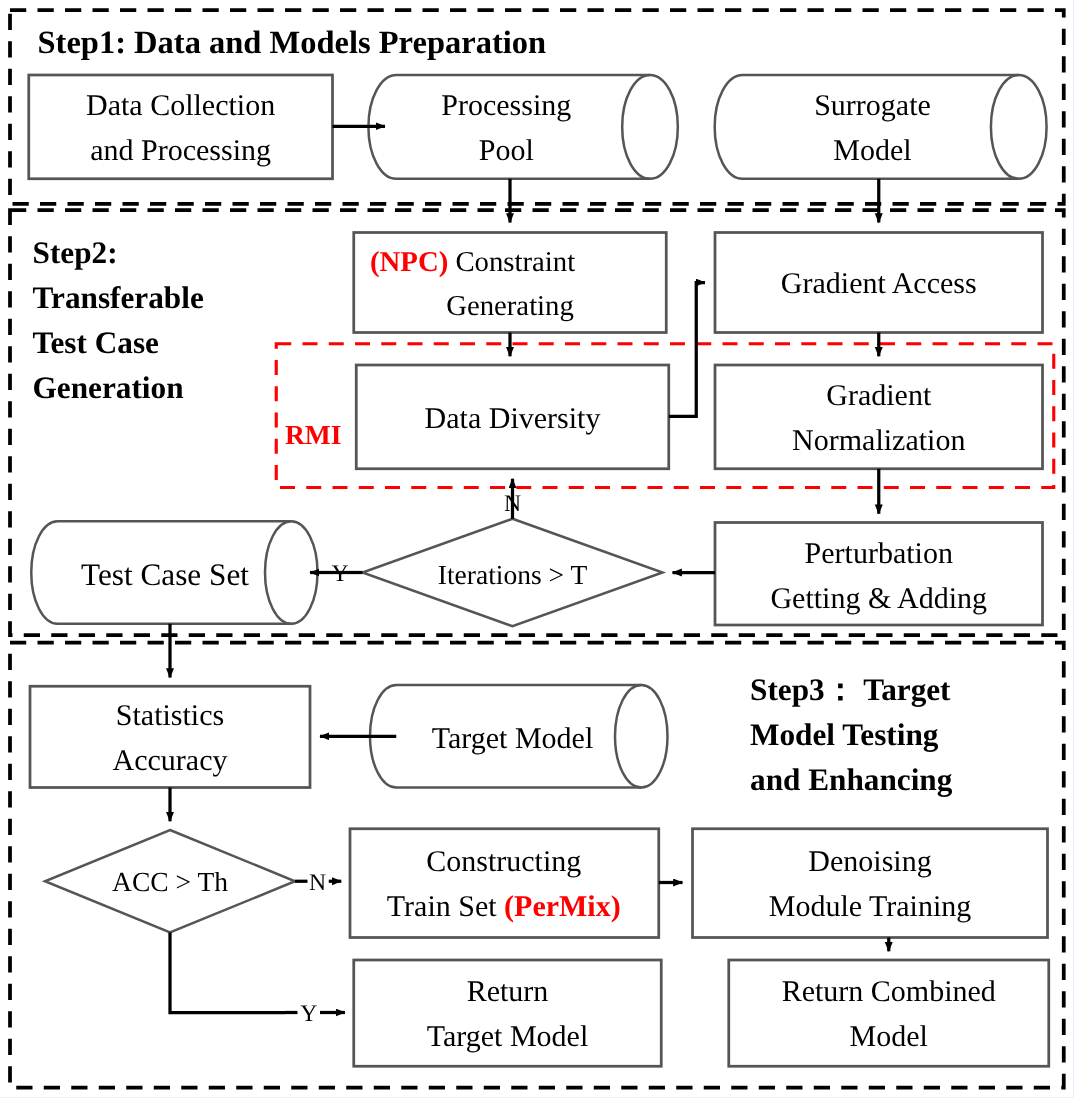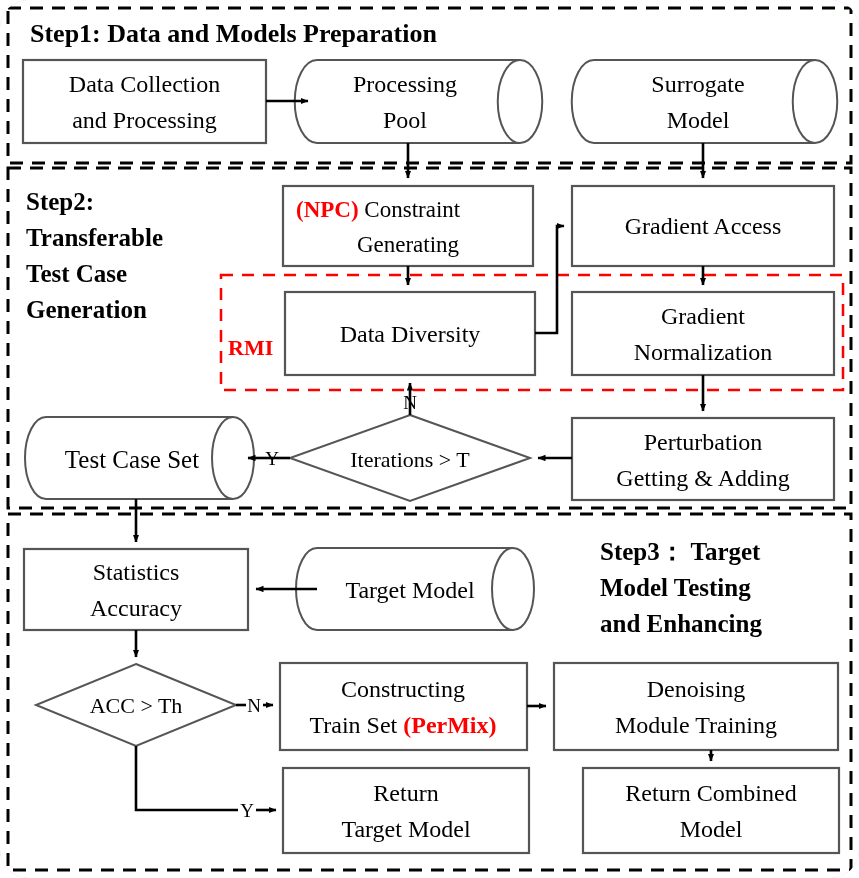--- a/index.html
+++ b/index.html
@@ -1,17 +1,17 @@
 <!DOCTYPE html>
 <html><head>
 <meta charset="utf-8">
 <style>
   html,body{margin:0;padding:0;background:#ffffff;}
   body{width:859px;height:878px;font-family:"Liberation Serif",serif;}
-  #canvas{position:relative;width:859px;height:878px;overflow:hidden;background:#f0abfc;border-radius:28px;}
+  #canvas{position:relative;width:859px;height:878px;overflow:hidden;background:#f0abfc;}
   svg{display:block;}
   .txt{font-family:"Liberation Serif",serif;fill:#000;}
   .steplbl{font-family:"Liberation Serif",serif;font-weight:bold;fill:#000;}
   .red{fill:#ff0000;font-weight:bold;}
   .lbl{font-family:"Liberation Serif",serif;fill:#000;font-size:19px;}
 </style>
 </head>
 <body>
 
 <div id="canvas">

